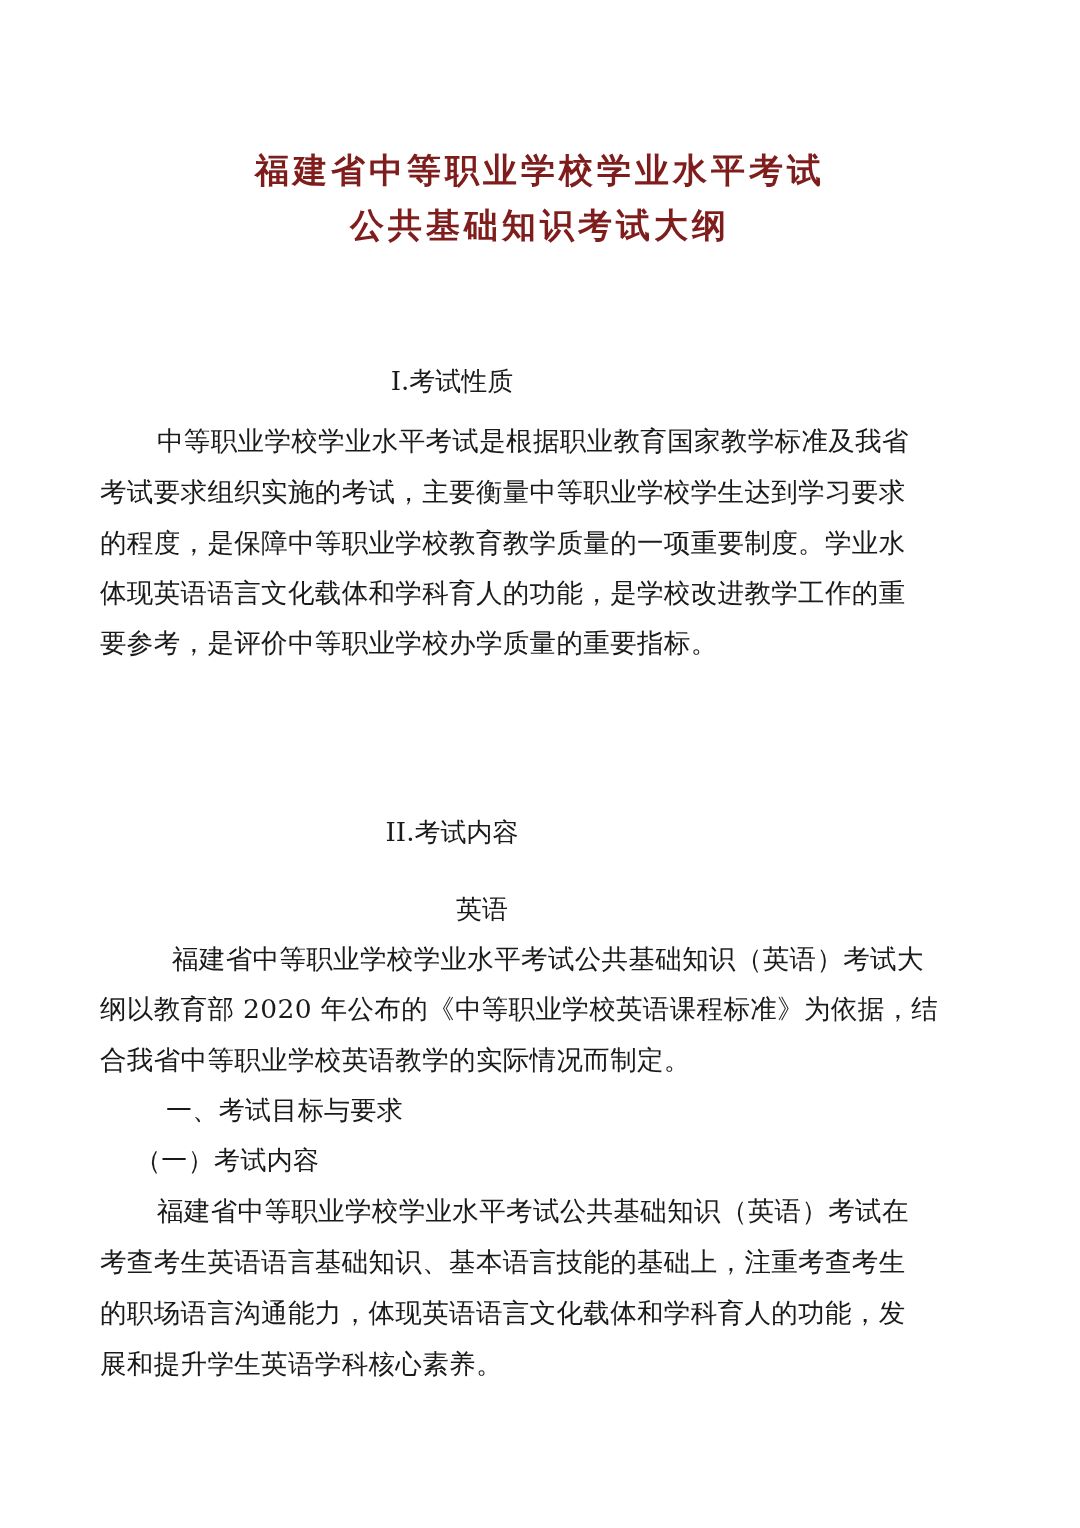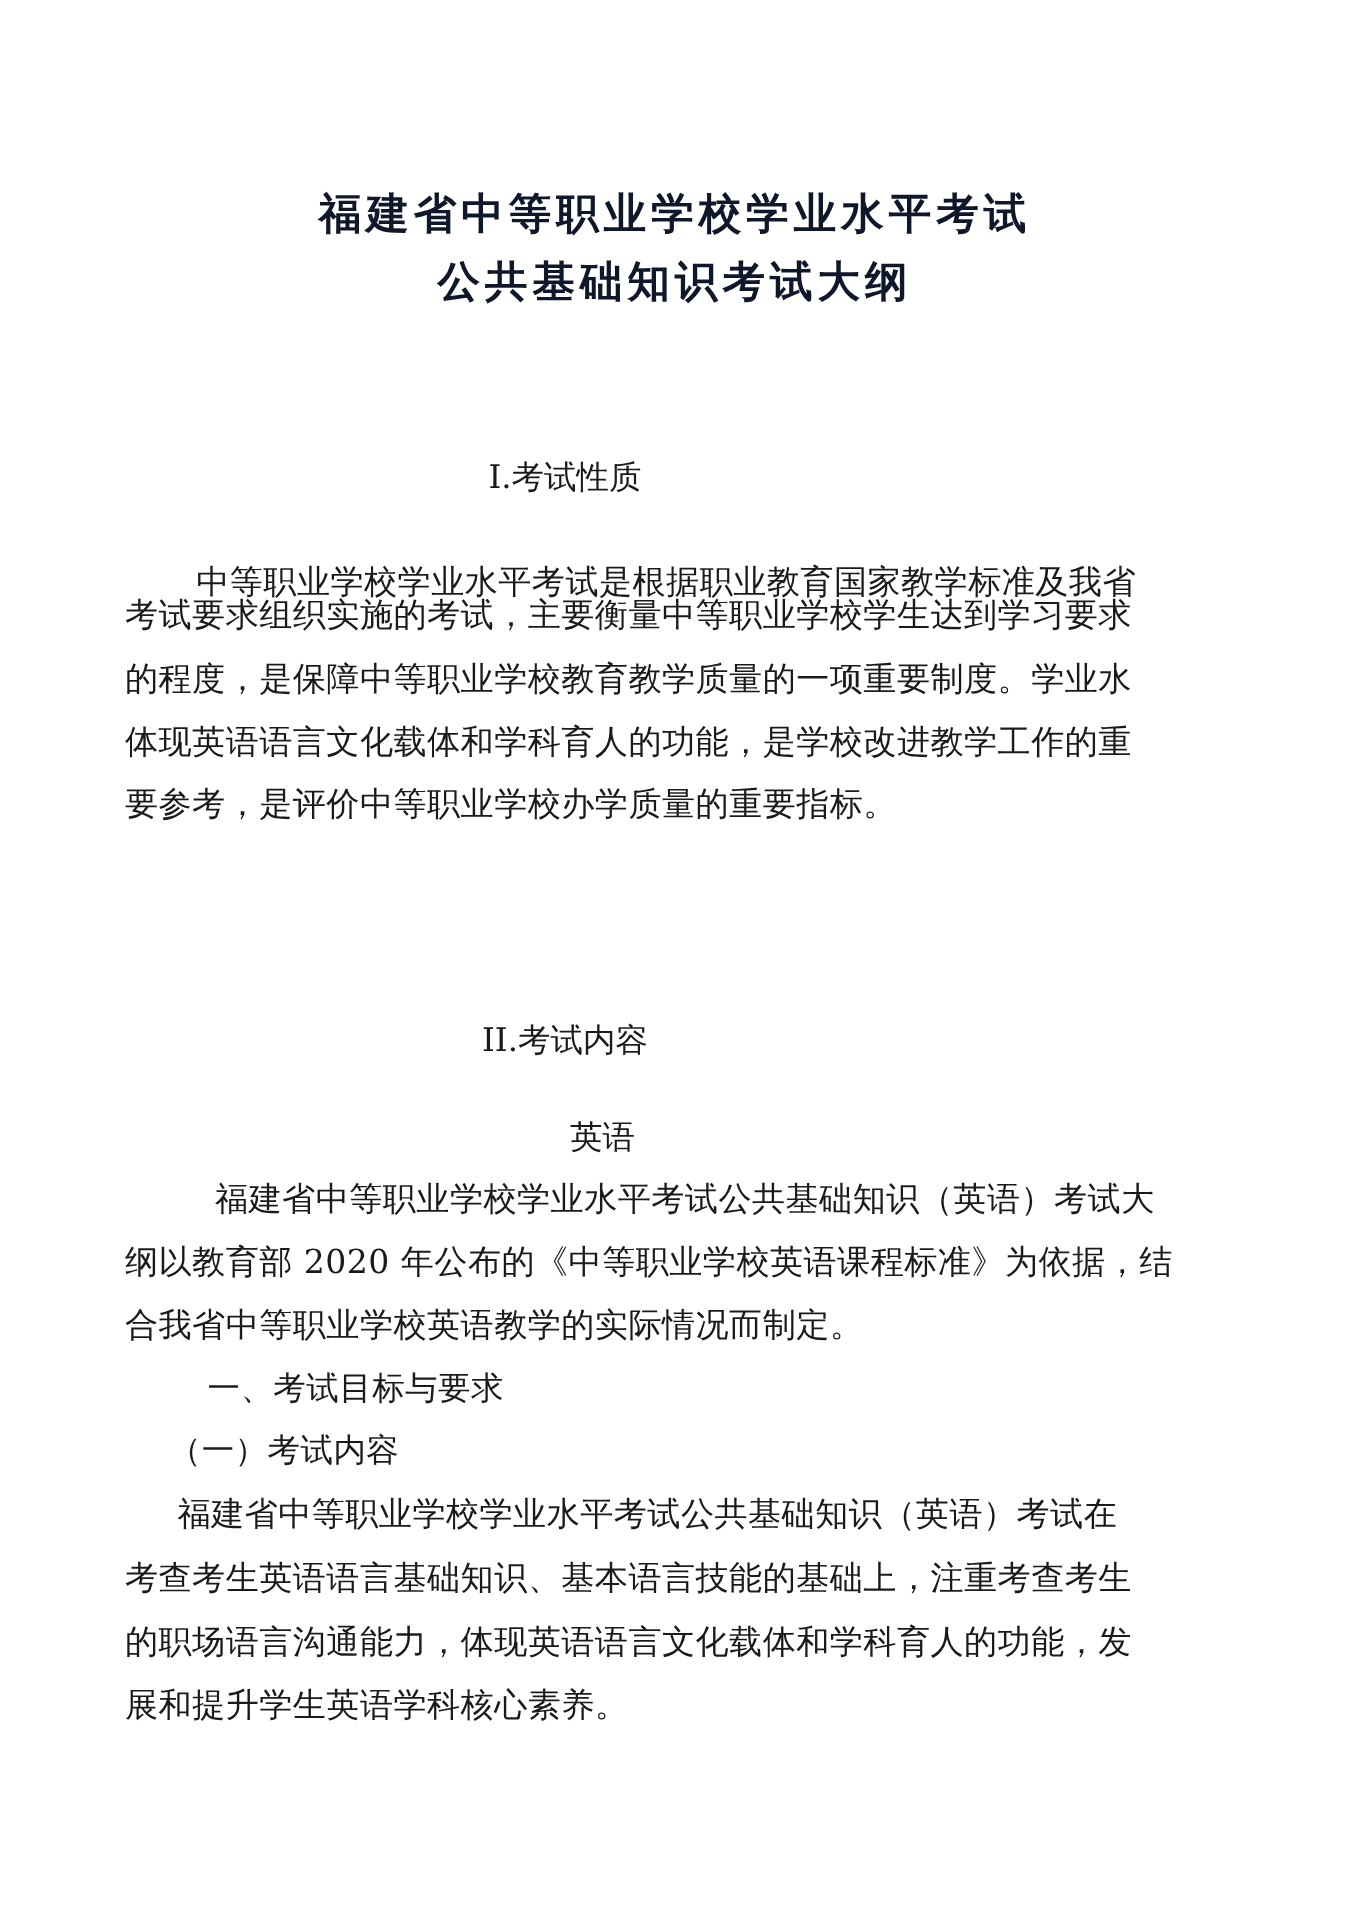--- a/index.html
+++ b/index.html
@@ -1,45 +1,45 @@
 <!DOCTYPE html>
 <html><head>
 <meta charset="utf-8">
 <style>
   html, body { margin: 0; padding: 0; background: #ffffff; }
   body { width: 1080px; height: 1528px; position: relative; overflow: hidden;
          font-family: "DejaVu Serif", "Liberation Serif", serif; color: #1a1a1a; }
   .abs { position: absolute; white-space: nowrap; }
   .title { font-family: "DejaVu Sans", "Liberation Sans", sans-serif; font-weight: bold;
-           font-size: 34px; letter-spacing: 4px; left: 0; width: 1080px; text-align: center; color: #0f172a; }
+           font-size: 34px; letter-spacing: 4px; left: 0; width: 1080px; text-align: center; color: #7f1d1d; }
   .heading { font-size: 26px; left: 0; width: 904px; text-align: center; }
   .line { font-size: 26.5px; left: 100px; letter-spacing: 0.35px; }
   .sub { font-size: 26px; }
 </style>
 </head>
 <body>
 
 <div>
   <div class="abs title" style="top:148px;">福建省中等职业学校学业水平考试</div>
   <div class="abs title" style="top:203px;">公共基础知识考试大纲</div>
 
   <div class="abs heading" style="top:364px;">I.考试性质</div>
-  <div class="abs line" style="top:423px; left:157px;margin-top:24px;">中等职业学校学业水平考试是根据职业教育国家教学标准及我省</div>
+  <div class="abs line" style="top:423px; left:157px;">中等职业学校学业水平考试是根据职业教育国家教学标准及我省</div>
   <div class="abs line" style="top:474px;">考试要求组织实施的考试，主要衡量中等职业学校学生达到学习要求</div>
   <div class="abs line" style="top:525px;">的程度，是保障中等职业学校教育教学质量的一项重要制度。学业水</div>
   <div class="abs line" style="top:575px;">体现英语语言文化载体和学科育人的功能，是学校改进教学工作的重</div>
   <div class="abs line" style="top:625px;">要参考，是评价中等职业学校办学质量的重要指标。</div>
 
   <div class="abs heading" style="top:776px;margin-top:39px;">II.考试内容</div>
   <div class="abs heading" style="top:892px; left:30px;">英语</div>
 
   <div class="abs line" style="top:941px; left:172px;">福建省中等职业学校学业水平考试公共基础知识（英语）考试大</div>
   <div class="abs line" style="top:991px;text-align:center;">纲以教育部 2020 年公布的《中等职业学校英语课程标准》为依据，结</div>
   <div class="abs line" style="top:1042px;">合我省中等职业学校英语教学的实际情况而制定。</div>
 
   <div class="abs line sub" style="top:1093px; left:142px;margin-left:24px;">一、考试目标与要求</div>
   <div class="abs line sub" style="top:1143px; left:135px;">（一）考试内容</div>
 
-  <div class="abs line" style="top:1193px; left:142px;">福建省中等职业学校学业水平考试公共基础知识（英语）考试在</div>
+  <div class="abs line" style="top:1193px; left:157px;">福建省中等职业学校学业水平考试公共基础知识（英语）考试在</div>
   <div class="abs line" style="top:1244px;">考查考生英语语言基础知识、基本语言技能的基础上，注重考查考生</div>
   <div class="abs line" style="top:1295px;">的职场语言沟通能力，体现英语语言文化载体和学科育人的功能，发</div>
   <div class="abs line" style="top:1346px;">展和提升学生英语学科核心素养。</div>
 </div>
 
 </body></html>

